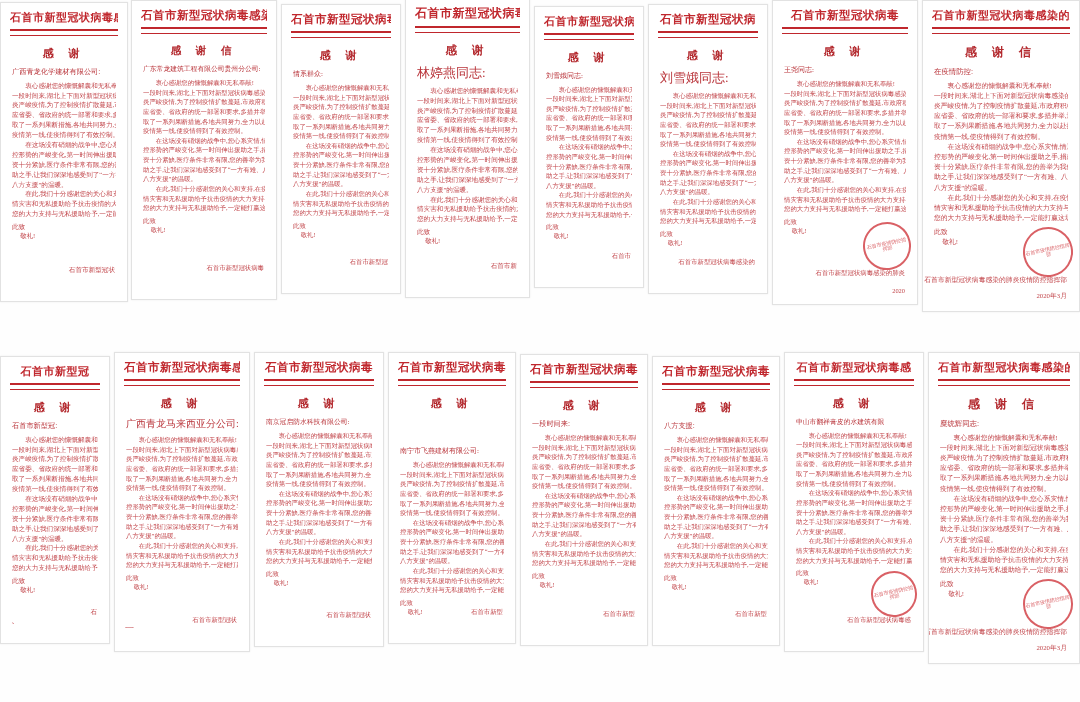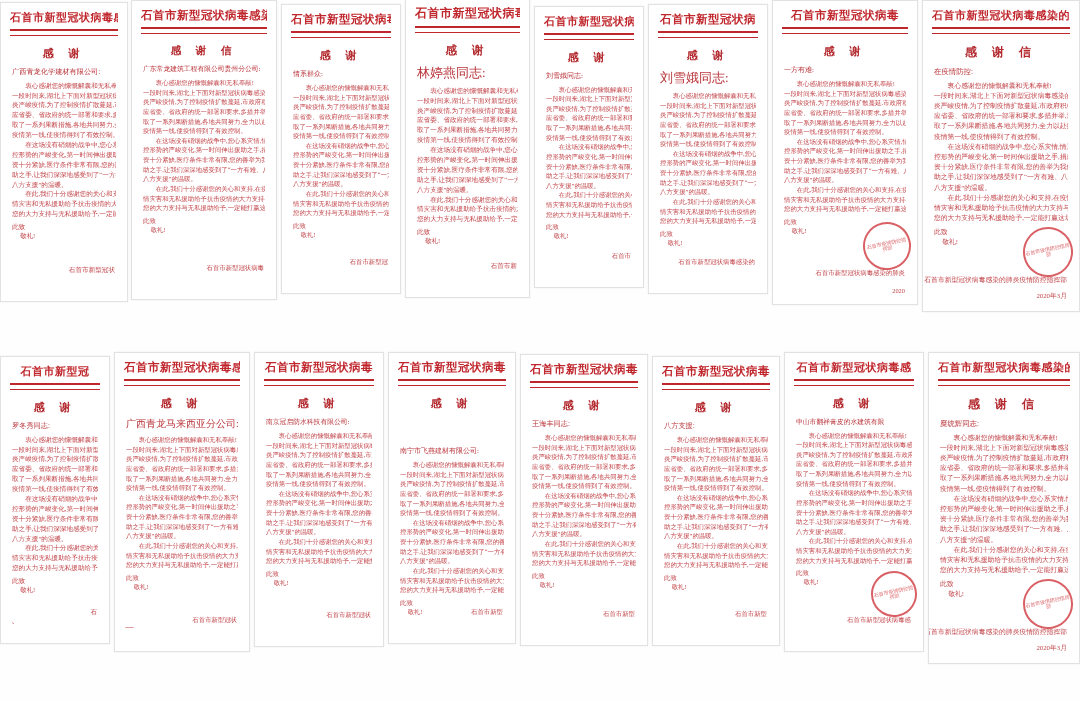--- a/index.html
+++ b/index.html
@@ -319,21 +319,21 @@
           </div>
         </div>
         <div class="signature" style="font-size: 6.4px;">石首市新型冠状病毒感染的</div>
       </div>
       <div class="letter" style="position: absolute; left: 772px; top: 0px; width: 146px; height: 305px;">
         <div class="letter-inner">
           <div class="hdr" style="font-size: 11.5px;">石首市新型冠状病毒</div>
           <div class="hdr-rule"></div>
           <div class="hdr-rule thin"></div>
           <div class="title" style="font-size: 11px;">感 谢</div>
-          <div class="salutation" style="font-size: 7px;">一方有难:</div>
+          <div class="salutation" style="font-size: 7px;">王尧同志:</div>
           <div class="body-lines">
             <div class="ln indent" style="font-size: 6.4px;">衷心感谢您的慷慨解囊和无私奉献!</div>
             <div class="ln" style="font-size: 6.4px;">一段时间来,湖北上下面对新型冠状病毒感染的肺</div>
             <div class="ln" style="font-size: 6.4px;">炎严峻疫情,为了控制疫情扩散蔓延,市政府积极响</div>
             <div class="ln" style="font-size: 6.4px;">应省委、省政府的统一部署和要求,多措并举,迅速采</div>
             <div class="ln" style="font-size: 6.4px;">取了一系列果断措施,各地共同努力,全力以赴抗击</div>
             <div class="ln" style="font-size: 6.4px;">疫情第一线,使疫情得到了有效控制。</div>
             <div class="ln indent" style="font-size: 6.4px;">在这场没有硝烟的战争中,您心系灾情,情系群众,</div>
             <div class="ln" style="font-size: 6.4px;">控形势的严峻变化,第一时间伸出援助之手,捐款捐</div>
             <div class="ln" style="font-size: 6.4px;">资十分紧缺,医疗条件非常有限,您的善举为我们战胜</div>
@@ -389,21 +389,21 @@
         </div>
       </div>
     </div>
   <div class="row row-bottom" id="row-bottom" style="position: absolute;">
       <div class="letter" style="position: absolute; left: 0px; top: 4px; width: 110px; height: 288px;">
         <div class="letter-inner">
           <div class="hdr" style="font-size: 11px;">石首市新型冠</div>
           <div class="hdr-rule"></div>
           <div class="hdr-rule thin"></div>
           <div class="title" style="font-size: 11px;">感 谢</div>
-          <div class="salutation" style="font-size: 7.2px;">罗冬秀同志:</div>
+          <div class="salutation" style="font-size: 7.2px;">石首市新型冠:</div>
           <div class="body-lines">
             <div class="ln indent" style="font-size: 6.6px;">衷心感谢您的慷慨解囊和无私奉献!</div>
             <div class="ln" style="font-size: 6.6px;">一段时间来,湖北上下面对新型冠状病毒感染的肺</div>
             <div class="ln" style="font-size: 6.6px;">炎严峻疫情,为了控制疫情扩散蔓延,市政府积极响</div>
             <div class="ln" style="font-size: 6.6px;">应省委、省政府的统一部署和要求,多措并举,迅速采</div>
             <div class="ln" style="font-size: 6.6px;">取了一系列果断措施,各地共同努力,全力以赴抗击</div>
             <div class="ln" style="font-size: 6.6px;">疫情第一线,使疫情得到了有效控制。</div>
             <div class="ln indent" style="font-size: 6.6px;">在这场没有硝烟的战争中,您心系灾情,情系群众,</div>
             <div class="ln" style="font-size: 6.6px;">控形势的严峻变化,第一时间伸出援助之手,捐款捐</div>
             <div class="ln" style="font-size: 6.6px;">资十分紧缺,医疗条件非常有限,您的善举为我们战胜</div>
@@ -511,21 +511,21 @@
           </div>
         </div>
         <div class="signature" style="font-size: 6.4px;">石首市新型</div>
       </div>
       <div class="letter" style="position: absolute; left: 520px; top: 2px; width: 128px; height: 292px;">
         <div class="letter-inner">
           <div class="hdr" style="font-size: 11.5px;">石首市新型冠状病毒</div>
           <div class="hdr-rule"></div>
           <div class="hdr-rule thin"></div>
           <div class="title" style="font-size: 11px;">感 谢</div>
-          <div class="salutation" style="font-size: 7.2px;">王海丰同志:</div>
+          <div class="salutation" style="font-size: 7.2px;">一段时间来:</div>
           <div class="body-lines">
             <div class="ln indent" style="font-size: 6.4px;">衷心感谢您的慷慨解囊和无私奉献!</div>
             <div class="ln" style="font-size: 6.4px;">一段时间来,湖北上下面对新型冠状病毒感染的肺</div>
             <div class="ln" style="font-size: 6.4px;">炎严峻疫情,为了控制疫情扩散蔓延,市政府积极响</div>
             <div class="ln" style="font-size: 6.4px;">应省委、省政府的统一部署和要求,多措并举,迅速采</div>
             <div class="ln" style="font-size: 6.4px;">取了一系列果断措施,各地共同努力,全力以赴抗击</div>
             <div class="ln" style="font-size: 6.4px;">疫情第一线,使疫情得到了有效控制。</div>
             <div class="ln indent" style="font-size: 6.4px;">在这场没有硝烟的战争中,您心系灾情,情系群众,</div>
             <div class="ln" style="font-size: 6.4px;">控形势的严峻变化,第一时间伸出援助之手,捐款捐</div>
             <div class="ln" style="font-size: 6.4px;">资十分紧缺,医疗条件非常有限,您的善举为我们战胜</div>

